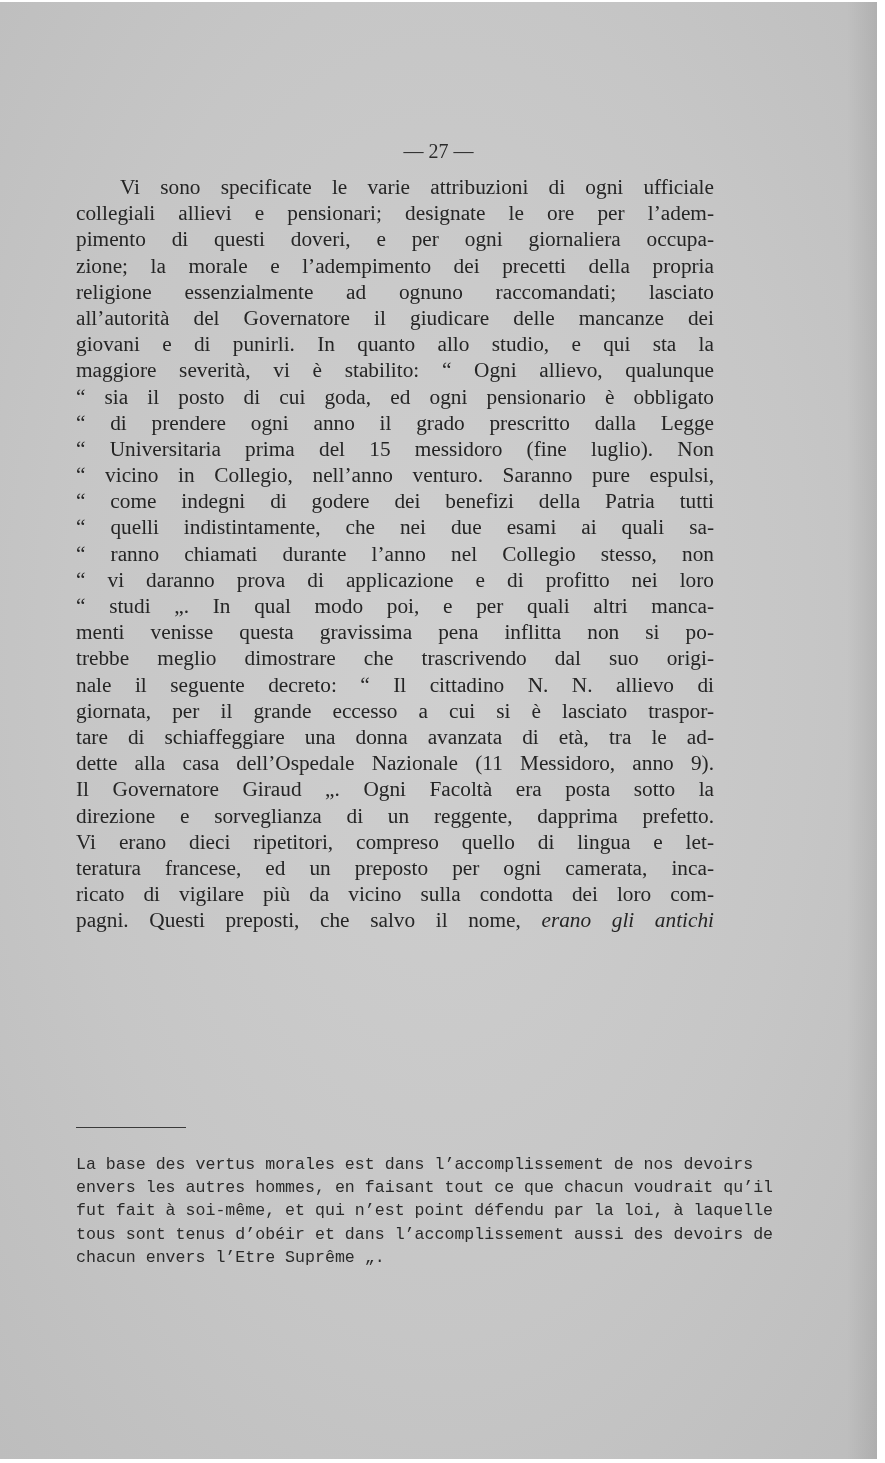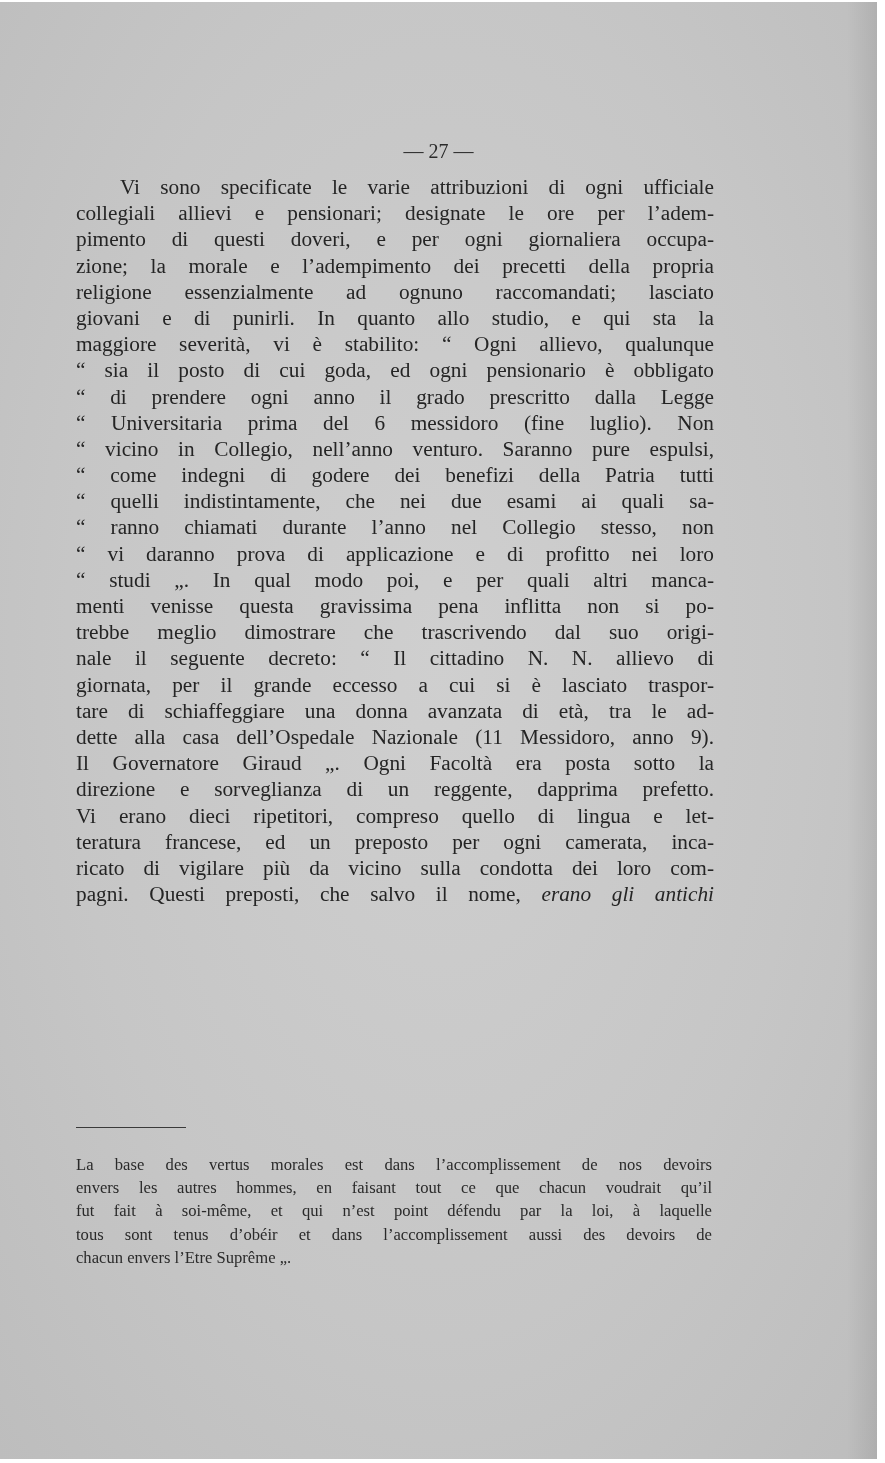--- a/index.html
+++ b/index.html
@@ -74,21 +74,21 @@
       top: 1125px;
       width: 110px;
       height: 0;
       border-top: 1.5px solid #3a3a3a;
     }
     .footnote {
       position: absolute;
       left: 76px;
       top: 1151px;
       width: 636px;
-      font-family: Liberation Serif, serif;
+      font-family: Liberation Mono, monospace;
       font-size: 16.6px;
       line-height: 23.2px;
       color: #2a2a2a;
     }
     .fn-line {
       display: block;
       white-space: nowrap;
       text-align: justify;
       text-align-last: justify;
       height: 23.2px;
@@ -102,25 +102,26 @@
 
 <div class="page">
   <div class="page-number">— 27 —</div>
 
   <div class="body-text">
     <span class="line indent">Vi sono specificate le varie attribuzioni di ogni ufficiale</span>
     <span class="line">collegiali allievi e pensionari; designate le ore per l’adem-</span>
     <span class="line">pimento di questi doveri, e per ogni giornaliera occupa-</span>
     <span class="line">zione; la morale e l’adempimento dei precetti della propria</span>
     <span class="line">religione essenzialmente ad ognuno raccomandati; lasciato</span>
+    <span class="line">all’autorità del Governatore il giudicare delle mancanze dei</span>
     <span class="line">giovani e di punirli. In quanto allo studio, e qui sta la</span>
     <span class="line">maggiore severità, vi è stabilito: “ Ogni allievo, qualunque</span>
     <span class="line">“ sia il posto di cui goda, ed ogni pensionario è obbligato</span>
     <span class="line">“ di prendere ogni anno il grado prescritto dalla Legge</span>
-    <span class="line">“ Universitaria prima del 6 messidoro (fine luglio). Non</span>
+    <span class="line">“ Universitaria prima del 15 messidoro (fine luglio). Non</span>
     <span class="line">“ vicino in Collegio, nell’anno venturo. Saranno pure espulsi,</span>
     <span class="line">“ come indegni di godere dei benefizi della Patria tutti</span>
     <span class="line">“ quelli indistintamente, che nei due esami ai quali sa-</span>
     <span class="line">“ ranno chiamati durante l’anno nel Collegio stesso, non</span>
     <span class="line">“ vi daranno prova di applicazione e di profitto nei loro</span>
     <span class="line">“ studi „. In qual modo poi, e per quali altri manca-</span>
     <span class="line">menti venisse questa gravissima pena inflitta non si po-</span>
     <span class="line">trebbe meglio dimostrare che trascrivendo dal suo origi-</span>
     <span class="line">nale il seguente decreto: “ Il cittadino N. N. allievo di</span>
     <span class="line">giornata, per il grande eccesso a cui si è lasciato traspor-</span>

